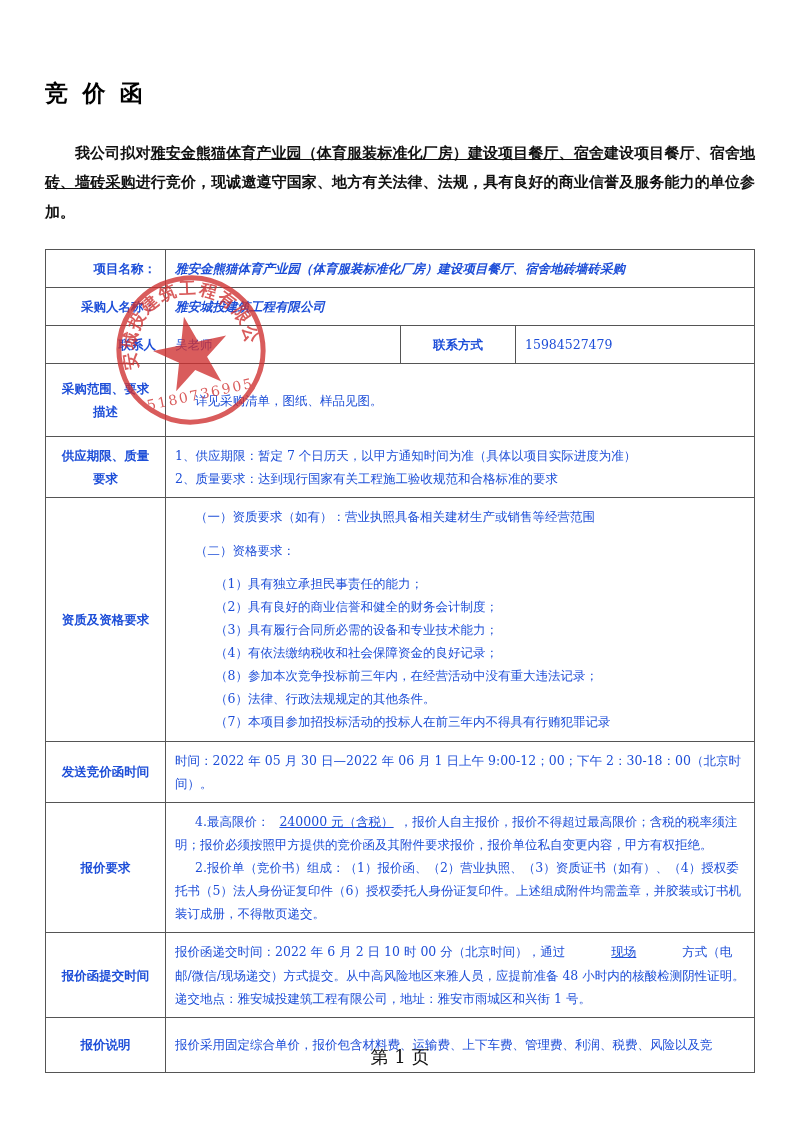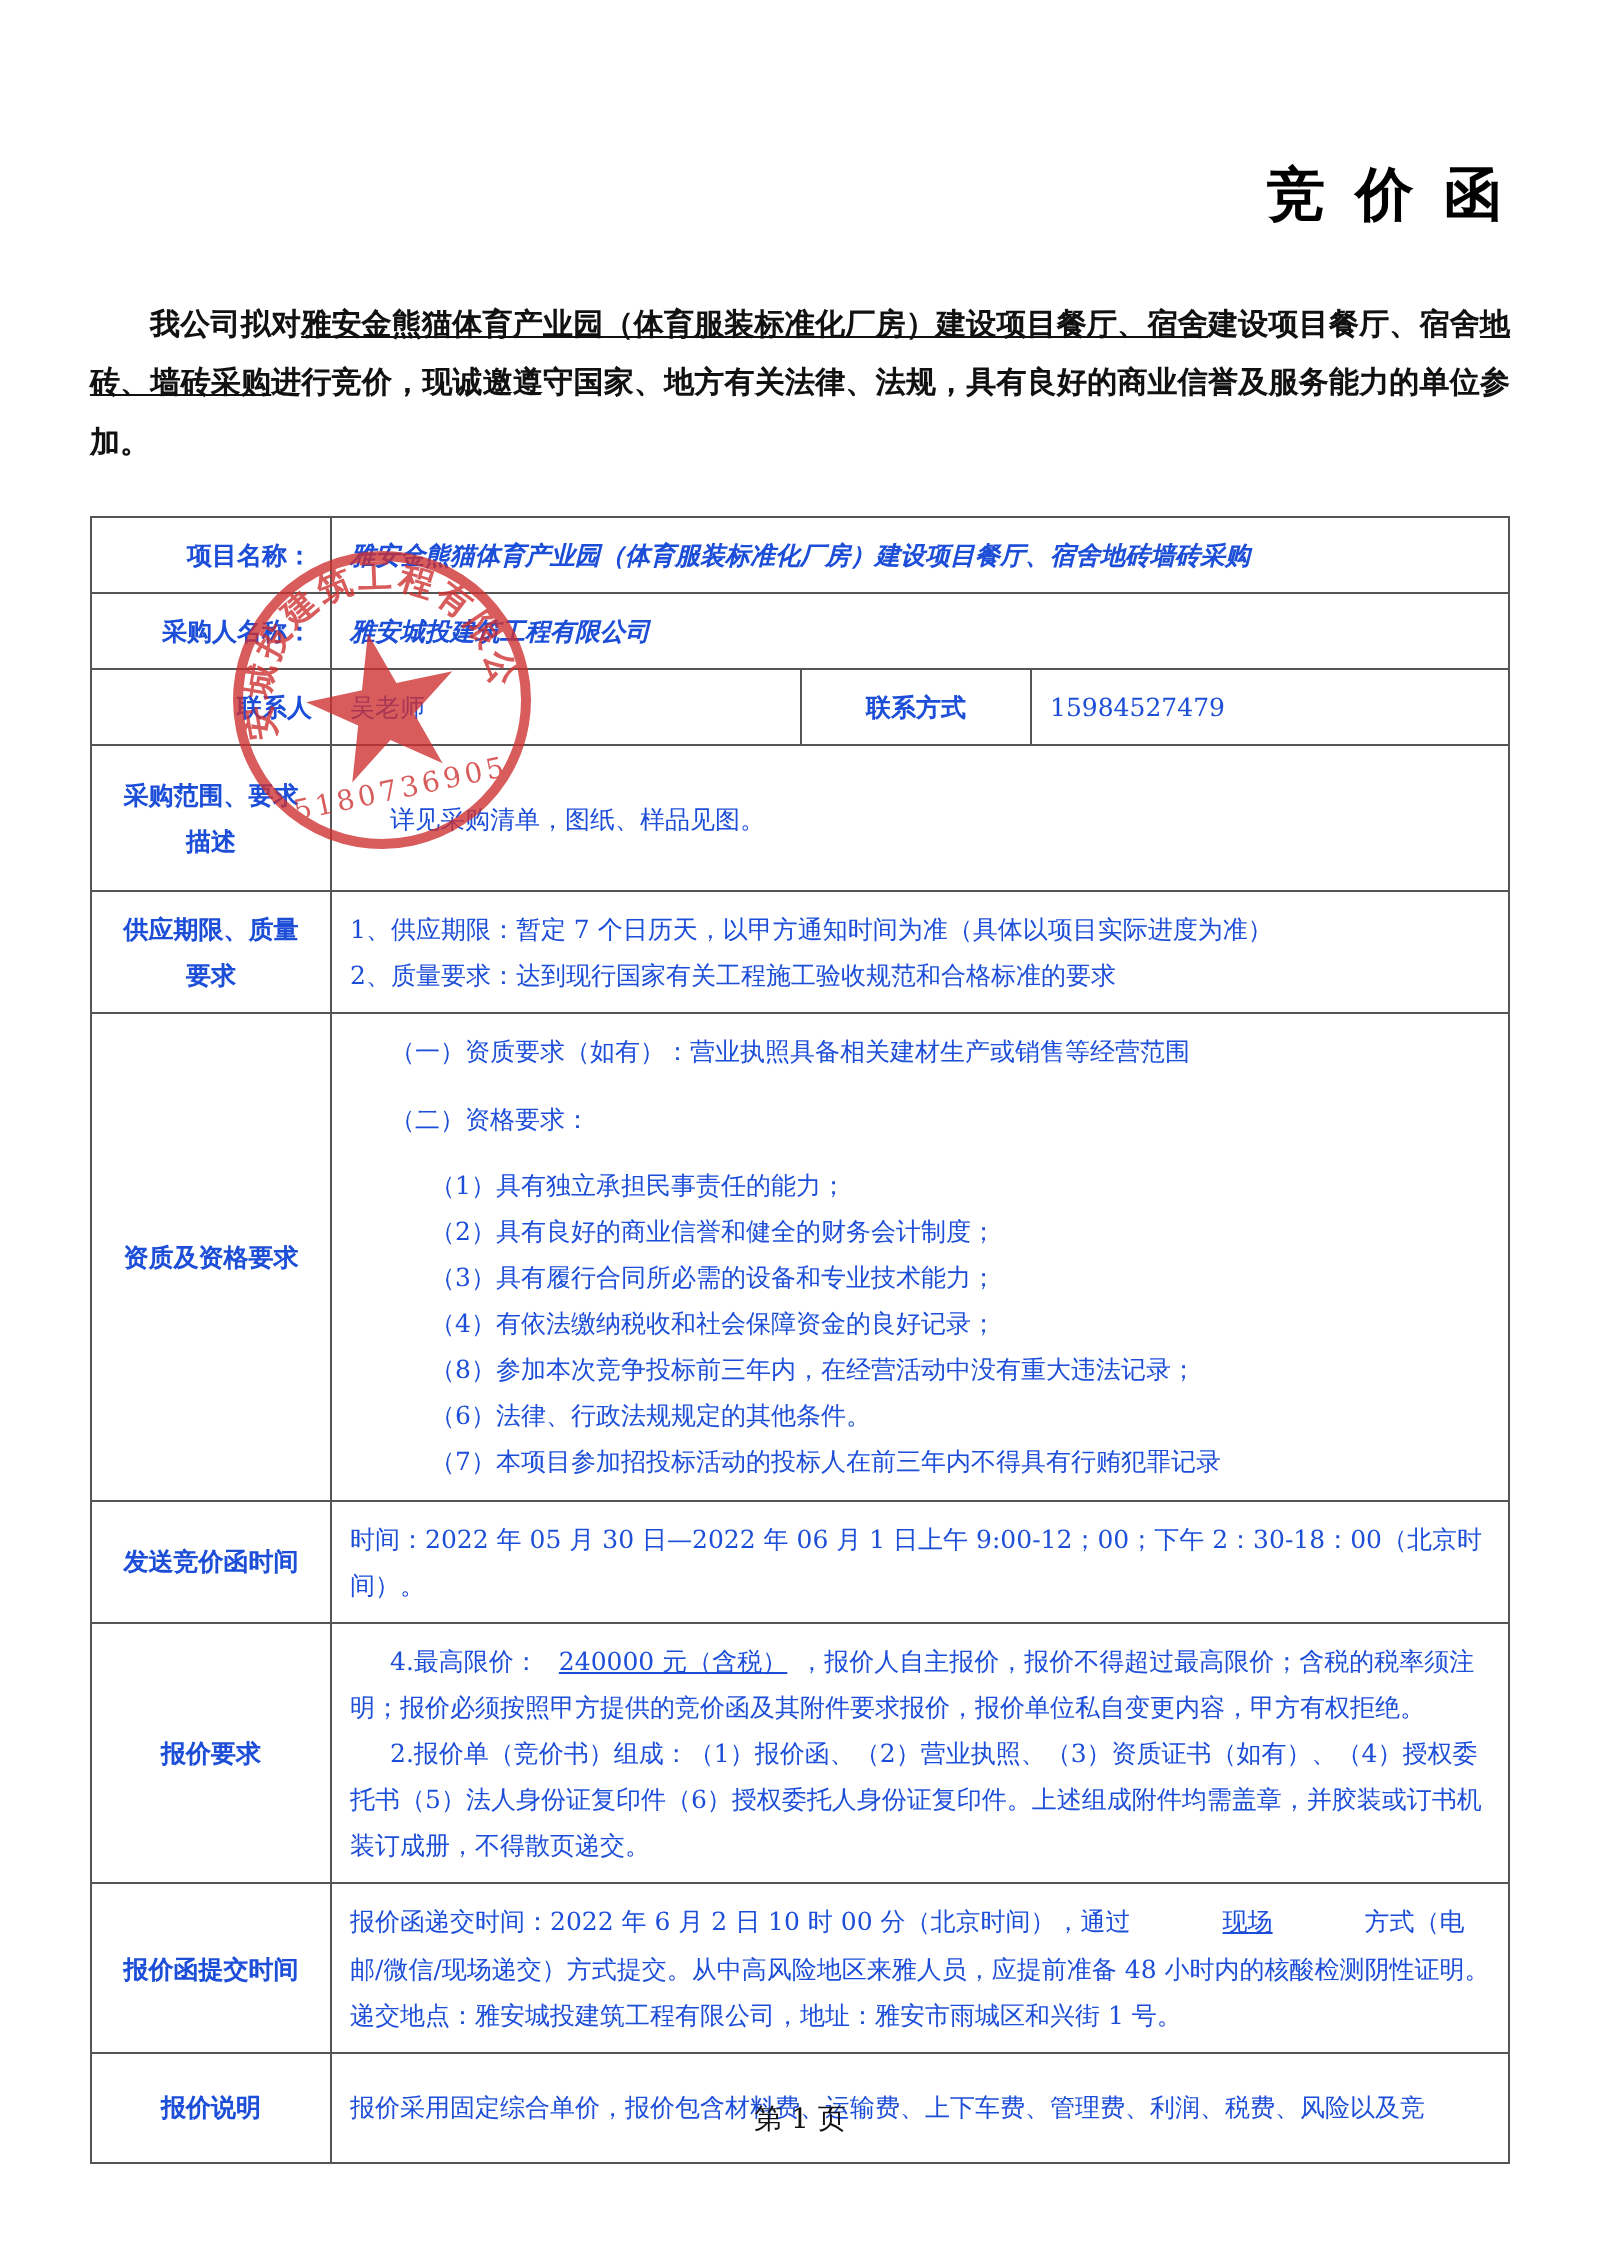--- a/index.html
+++ b/index.html
@@ -16,24 +16,24 @@
     overflow: hidden;
   }
   .page {
     position: relative;
     width: 800px;
     height: 1131px;
     box-sizing: border-box;
     padding: 0 45px;
   }
   .doc-title {
-    text-align: right;
-    font-family: Liberation Serif, serif;
-    font-weight: bold;
-    font-size: 29px;
+    text-align: left;
+    font-family: Liberation Sans, sans-serif;
+    font-weight: bold;
+    font-size: 23px;
     letter-spacing: 4px;
     margin: 0;
     padding-top: 78px;
     color: #000;
   }
   .intro {
     margin: 30px 0 0 0;
     font-size: 15px;
     line-height: 1.95;
     text-align: justify;
@@ -84,21 +84,21 @@
   .indent1 { padding-left: 1.6em; }
   .indent2 { padding-left: 3.2em; }
   .u-line { text-decoration: underline; }
   .gap { display:inline-block; width: 46px; }
   .footer {
     position: absolute;
     left: 0;
     right: 0;
     bottom: 62px;
     text-align: center;
-    font-size: 14px;
+    font-size: 18px;
     font-family: "DejaVu Serif", "Liberation Serif", serif;
     color: #111;
   }
   
   .seal {
     position: absolute;
     left: 113px;
     top: 272px;
     width: 156px;
     height: 156px;

